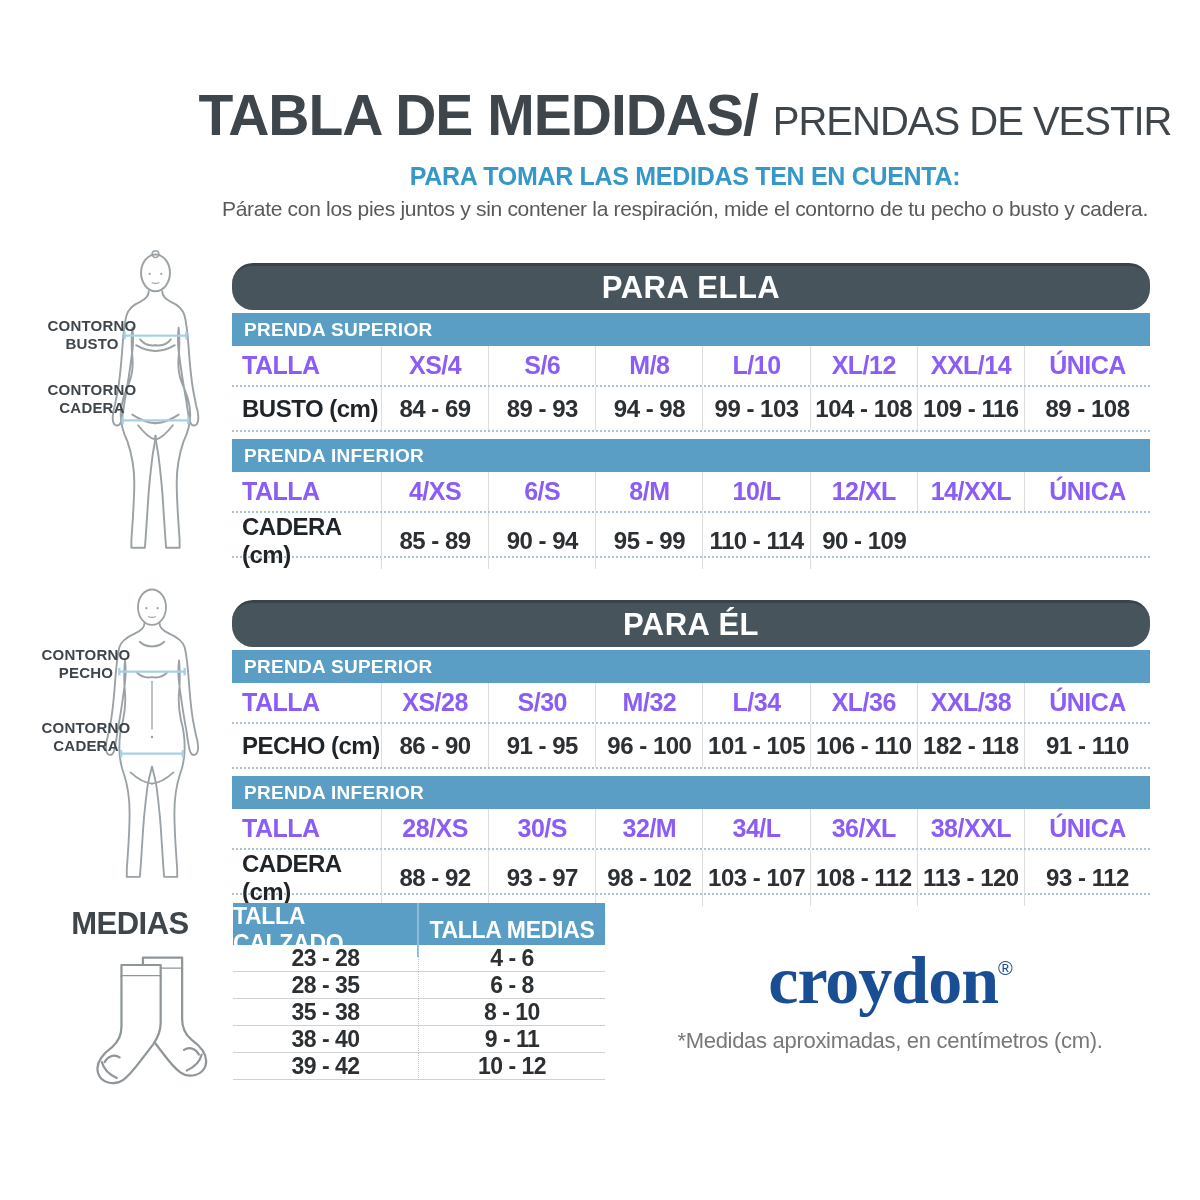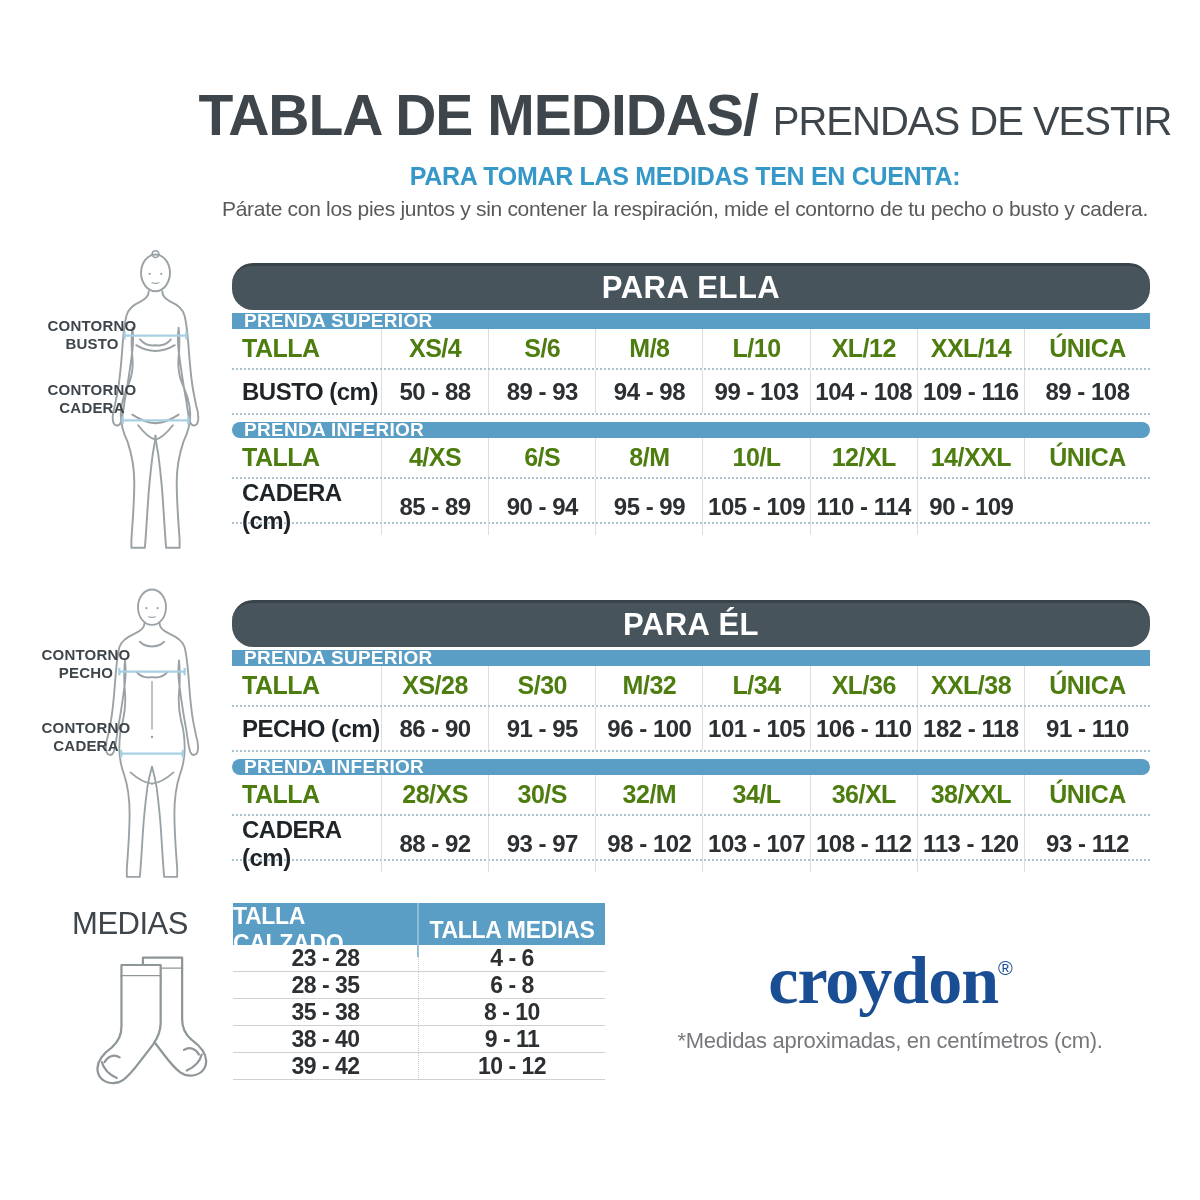--- a/index.html
+++ b/index.html
@@ -12,48 +12,48 @@
   .main-title .t-sub{font-size:40px;font-weight:400;letter-spacing:-1px;color:#3e464c;}
   .tip-heading{margin-top:16px;font-size:25px;font-weight:700;color:#3598c8;letter-spacing:-0.3px;}
   .tip-body{margin-top:6px;font-size:21px;color:#58595b;letter-spacing:-0.3px;}
 
   
   .size-table{position:absolute;left:232px;width:918px;}
   .tbl-ella{top:263px;} .tbl-el{top:600px;}
   .dark-bar{height:44px;background:#48545c;border-top:3px solid #39434a;color:#ffffff;
             display:flex;align-items:center;justify-content:center;
             font-size:31px;font-weight:700;letter-spacing:0.5px;border-radius:21px;}
-  .band{height:16px;background:#5b9ec5;margin-top:3px;color:#ffffff;display:flex;align-items:center;
+  .band{height:33px;background:#5b9ec5;margin-top:3px;color:#ffffff;display:flex;align-items:center;
         padding-left:12px;font-size:19px;font-weight:700;letter-spacing:0.3px;}
-  .band.second{margin-top:7px;border-radius:8px;}
+  .band.second{margin-top:7px;}
   .grid{display:grid;grid-template-columns:150px repeat(6,1fr) 125px;}
   .cell{display:flex;align-items:center;justify-content:center;border-right:1px solid #dcdddd;
         letter-spacing:-0.5px;}
   .cell:last-child{border-right:none;}
   .cell.rowlabel{justify-content:flex-start;padding-left:10px;}
   .size-row{height:39px;border-bottom:2px dotted #a9c3cf;}
-  .size-row .cell{font-size:25px;font-weight:700;color:#4d7c0f;}
+  .size-row .cell{font-size:25px;font-weight:700;color:#8b5cf6;}
   .value-row{height:43px;border-bottom:2px dotted #a9c3cf;}
   .value-row .cell{font-size:24px;font-weight:700;color:#2c3033;}
   .value-row .cell.rowlabel{font-size:24px;color:#1f2428;}
 
   
   .fig{position:absolute;}
   .fig-female{left:88px;top:246px;}
   .fig-male{left:82px;top:580px;}
   .fig-label{position:absolute;font-size:15px;font-weight:700;color:#3e464c;text-align:center;
              line-height:1.2;letter-spacing:0.2px;width:120px;}
   .lbl-bust{left:32px;top:317px;}
   .lbl-fhip{left:32px;top:381px;}
   .lbl-chest{left:26px;top:646px;}
   .lbl-mhip{left:26px;top:719px;}
 
   
   .medias-title{position:absolute;left:55px;top:906px;width:150px;text-align:center;
-                font-size:31px;font-weight:400;color:#3e464c;letter-spacing:-0.5px;}
+                font-size:31px;font-weight:700;color:#3e464c;letter-spacing:-0.5px;}
   .socks{position:absolute;left:86px;top:952px;}
   .medias-table{position:absolute;left:233px;top:903px;width:372px;}
   .m-header{display:grid;grid-template-columns:1fr 1fr;height:42px;background:#5b9ec5;
             color:#ffffff;font-weight:700;font-size:23px;letter-spacing:-0.3px;}
   .m-header .mcell{display:flex;align-items:center;justify-content:center;border-right:2px solid #8cbcd6;}
   .m-header .mcell:last-child{border-right:none;text-align:right;}
   .m-row{display:grid;grid-template-columns:1fr 1fr;height:26px;border-bottom:1px solid #cfd1d2;
          font-size:23px;font-weight:700;color:#2c3033;letter-spacing:-0.5px;}
   .m-row .mcell{display:flex;align-items:center;justify-content:center;border-right:1px dotted #c6c8c9;}
   .m-row .mcell:last-child{border-right:none;}
@@ -155,21 +155,21 @@
       <div class="cell">XS/4</div>
       <div class="cell">S/6</div>
       <div class="cell">M/8</div>
       <div class="cell">L/10</div>
       <div class="cell">XL/12</div>
       <div class="cell">XXL/14</div>
       <div class="cell">ÚNICA</div>
     </div>
     <div class="grid value-row">
       <div class="cell rowlabel">BUSTO (cm)</div>
-      <div class="cell">50 - 88</div>
+      <div class="cell">84 - 69</div>
       <div class="cell">89 - 93</div>
       <div class="cell">94 - 98</div>
       <div class="cell">99 - 103</div>
       <div class="cell">104 - 108</div>
       <div class="cell">109 - 116</div>
       <div class="cell">89 - 108</div>
     </div>
 
     <div class="band second">PRENDA INFERIOR</div>
     <div class="grid size-row">
@@ -180,21 +180,20 @@
       <div class="cell">10/L</div>
       <div class="cell">12/XL</div>
       <div class="cell">14/XXL</div>
       <div class="cell">ÚNICA</div>
     </div>
     <div class="grid value-row">
       <div class="cell rowlabel">CADERA (cm)</div>
       <div class="cell">85 - 89</div>
       <div class="cell">90 - 94</div>
       <div class="cell">95 - 99</div>
-      <div class="cell">105 - 109</div>
       <div class="cell">110 - 114</div>
       <div class="cell">90 - 109</div>
     </div>
   </div>
 
   <div class="size-table tbl-el">
     <div class="dark-bar">PARA ÉL</div>
 
     <div class="band">PRENDA SUPERIOR</div>
     <div class="grid size-row">

